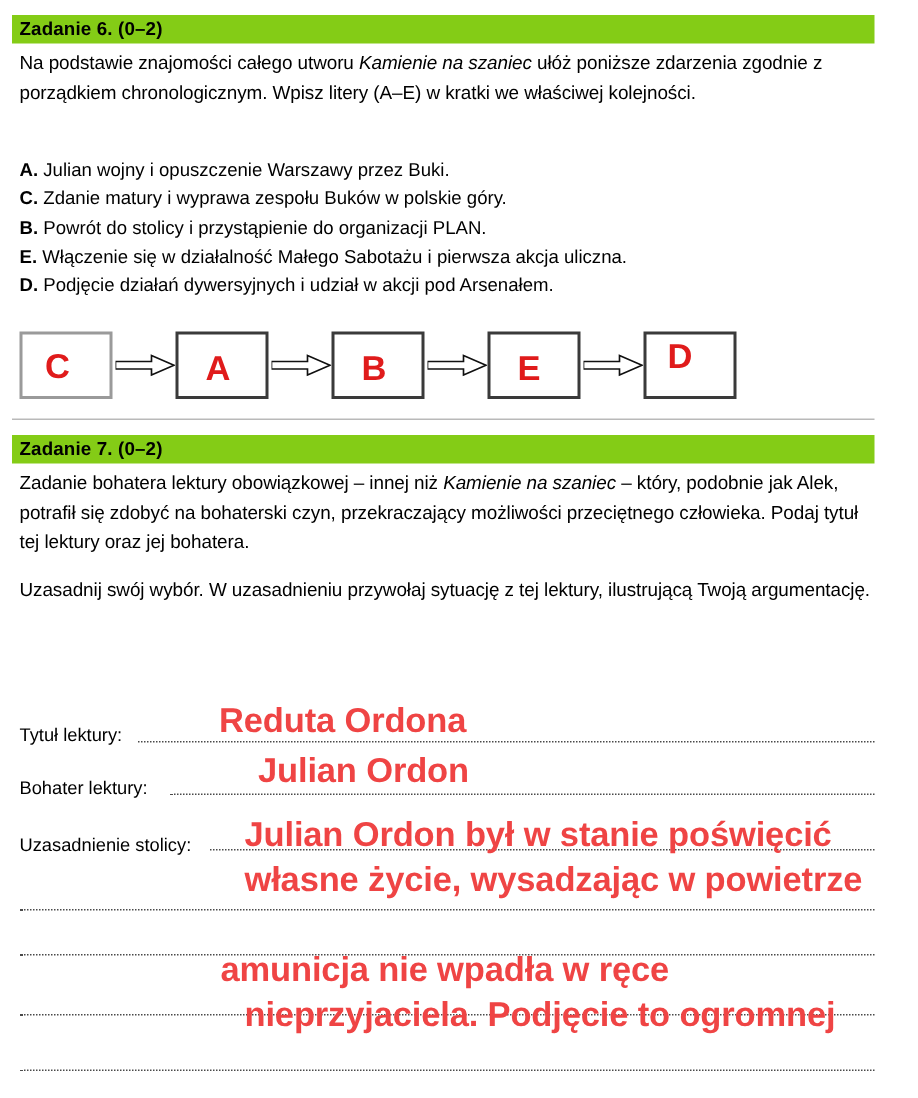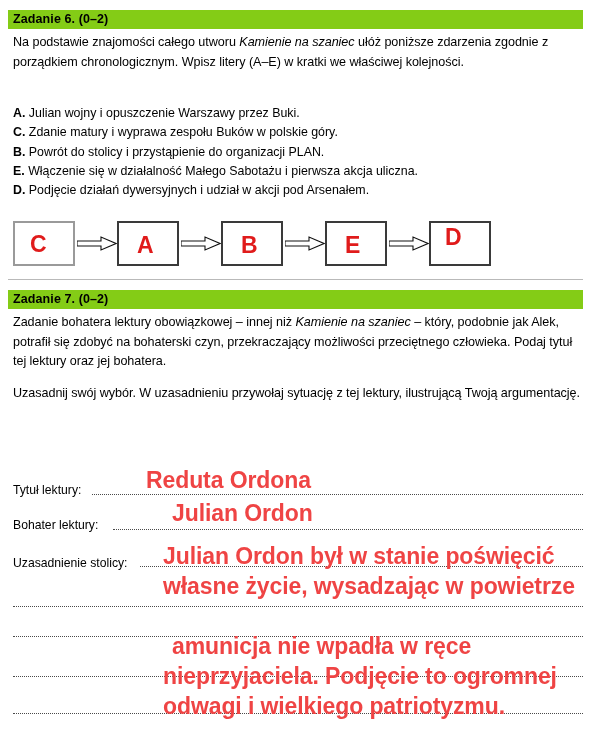--- a/index.html
+++ b/index.html
@@ -238,17 +238,16 @@
   <div class="field-label" style="left:13px; top:556px;">Uzasadnienie stolicy:</div>
 
   <div class="dotline" style="left:140px; top:565px; width:443px;"></div>
   <div class="dotline" style="left:13px; top:605px; width:570px;"></div>
   <div class="dotline" style="left:13px; top:635px; width:570px;"></div>
   <div class="dotline" style="left:13px; top:675px; width:570px;"></div>
   <div class="dotline" style="left:13px; top:712px; width:570px;"></div>
 
   <div class="hand" style="left:163px; top:576px;">własne życie, wysadzając w powietrze</div>
   <div class="hand" style="left:163px; top:546px;">Julian Ordon był w stanie poświęcić</div>
-  <div class="hand" style="left:172px; top:636px;">amunicja nie wpadła w ręce</div>
+  <div class="hand" style="left:147px; top:636px;">amunicja nie wpadła w ręce</div>
   <div class="hand" style="left:163px; top:666px;">nieprzyjaciela. Podjęcie to ogromnej</div>
-  <div class="hand" style="left:163px; top:696px;">odwagi i wielkiego patriotyzmu.</div>
 
 </div>
 
 </body></html>

